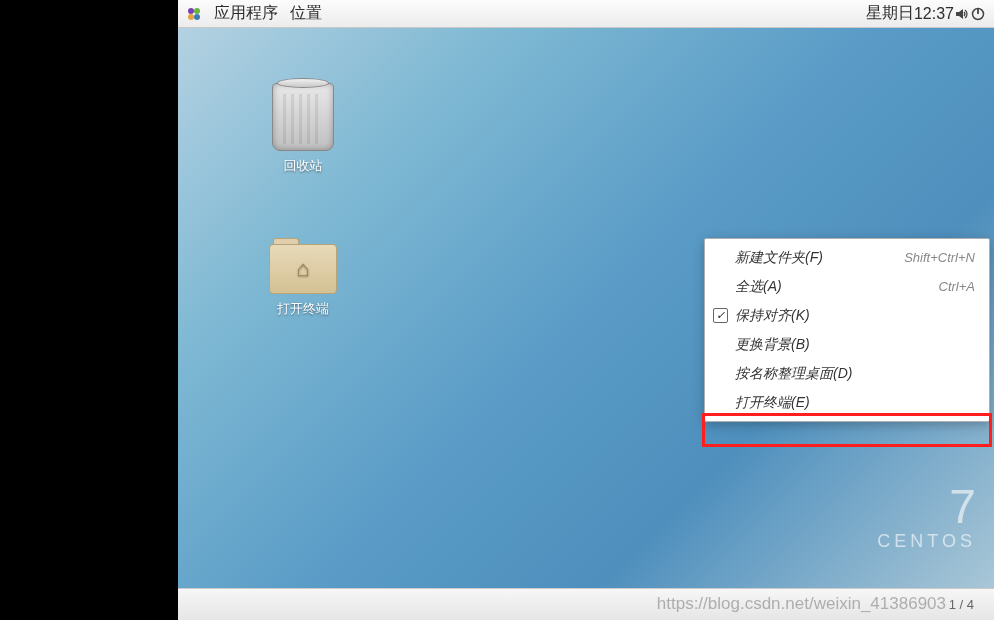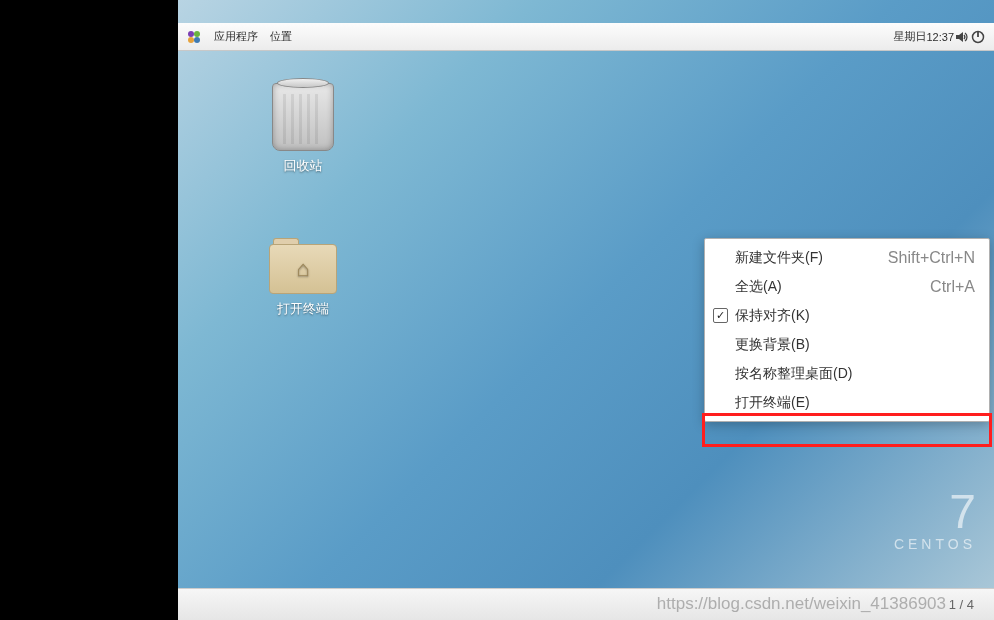--- a/index.html
+++ b/index.html
@@ -1,42 +1,42 @@
 <!DOCTYPE html>
 <html><head>
 <meta charset="utf-8">
 <style>
 * { margin: 0; padding: 0; box-sizing: border-box; font-family: "Microsoft YaHei", "PingFang SC", sans-serif; }
 body { width: 994px; height: 620px; background: #000; overflow: hidden; position: relative; }
 .screen { position: absolute; left: 178px; top: 0; width: 816px; height: 620px; background: linear-gradient(135deg, #b8d4e3 0%, #7eb8d3 25%, #5a9cc7 50%, #4e8fbd 70%, #b0cbd9 100%); }
-.topbar { position: absolute; left: 0; top: 0; width: 816px; height: 28px; background: linear-gradient(to bottom, #fcfcfc, #ececec); border-bottom: 1px solid #c8c8c8; display: flex; align-items: center; font-size: 11px; color: #2e2e2e; padding: 0 8px; margin-top: 23px; }
+.topbar { position: absolute; left: 0; top: 0; width: 816px; height: 28px; background: linear-gradient(to bottom, #fcfcfc, #ececec); border-bottom: 1px solid #c8c8c8; display: flex; align-items: center; font-size: 16px; color: #2e2e2e; padding: 0 8px; }
 .topbar-left { display: flex; align-items: center; gap: 12px; }
 .logo-icon { width: 16px; height: 16px; display: inline-block; }
 .topbar-right { margin-left: auto; display: flex; align-items: center; }
 .desktop { position: absolute; top: 28px; left: 0; right: 0; bottom: 0; }
 .icon-block { position: absolute; width: 90px; text-align: center; color: #fff; font-size: 13px; text-shadow: 0 1px 2px rgba(0,0,0,0.5); }
 .trash { left: 80px; top: 55px; }
 .home { left: 80px; top: 210px; }
 .trash-img { width: 62px; height: 68px; margin: 0 auto 6px; background: linear-gradient(to bottom, #e8e8e8, #c0c0c0); border-radius: 4px 4px 8px 8px; position: relative; border: 1px solid #888; box-shadow: inset 0 0 6px rgba(0,0,0,0.3); }
 .trash-img::before { content: ""; position: absolute; top: -6px; left: 4px; right: 4px; height: 8px; background: linear-gradient(to bottom, #f0f0f0, #c8c8c8); border-radius: 50%; border: 1px solid #888; }
 .trash-img::after { content: ""; position: absolute; top: 10px; left: 10px; right: 10px; bottom: 6px; background: repeating-linear-gradient(to right, rgba(0,0,0,0.08) 0, rgba(0,0,0,0.08) 3px, transparent 3px, transparent 8px); }
 .folder-img { width: 68px; height: 56px; margin: 0 auto 6px; position: relative; }
 .folder-back { position: absolute; inset: 0; top: 6px; background: linear-gradient(to bottom, #e8d9b8, #d4c194); border-radius: 4px; border: 1px solid #b8a478; }
 .folder-tab { position: absolute; top: 0; left: 4px; width: 26px; height: 10px; background: #e0ceac; border-radius: 3px 3px 0 0; border: 1px solid #b8a478; border-bottom: none; }
 .folder-home { position: absolute; top: 50%; left: 50%; transform: translate(-50%, -40%); color: #9c8658; font-size: 22px; }
-.context-menu { position: absolute; left: 526px; top: 238px; width: 286px; background: #fff; border: 1px solid #b0b0b0; box-shadow: 0 3px 12px rgba(0,0,0,0.25); border-radius: 2px; padding: 4px 0; }
+.context-menu { position: absolute; left: 526px; top: 238px; width: 286px; background: #fff; border: 1px solid #b0b0b0; box-shadow: 0 3px 12px rgba(0,0,0,0.25); border-radius: 2px; padding: 4px 0; font-style: italic; }
 .menu-item { display: flex; align-items: center; height: 29px; padding: 0 14px 0 30px; font-size: 14px; color: #333; position: relative; cursor: default; }
 .menu-item.disabled { color: #b0b0b0; }
-.menu-shortcut { margin-left: auto; color: #888; font-size: 16px; }
+.menu-shortcut { margin-left: auto; color: #888; font-size: 13px; }
 .menu-item.disabled .menu-shortcut { color: #c8c8c8; }
 .menu-check { position: absolute; left: 8px; width: 15px; height: 15px; border: 1px solid #666; border-radius: 2px; display: flex; align-items: center; justify-content: center; font-size: 11px; color: #222; }
 .menu-highlight { position: absolute; border: 3px solid #ff1e1e; left: 524px; top: 413px; width: 290px; height: 34px; pointer-events: none; }
 .centos-brand { position: absolute; right: 18px; bottom: 68px; text-align: right; color: rgba(255,255,255,0.6); }
 .centos-num { font-size: 48px; font-weight: 300; line-height: 1; }
-.centos-txt { font-size: 14px; letter-spacing: 4px; }
+.centos-txt { font-size: 18px; letter-spacing: 4px; }
 .statusbar { position: absolute; left: 178px; bottom: 0; width: 816px; height: 32px; background: linear-gradient(to bottom, #f6f6f6, #e6e6e6); border-top: 1px solid #ccc; display: flex; align-items: center; justify-content: flex-end; padding: 0 20px; font-size: 13px; color: #666; }
 .watermark { position: absolute; right: 48px; bottom: 6px; font-size: 17px; color: rgba(120,120,120,0.55); padding-left: 6px; }
 .vol-icon, .power-icon { display: inline-flex; }
 </style>
 </head>
 <body>
 
 <div class="screen">
 
   <div class="topbar">

